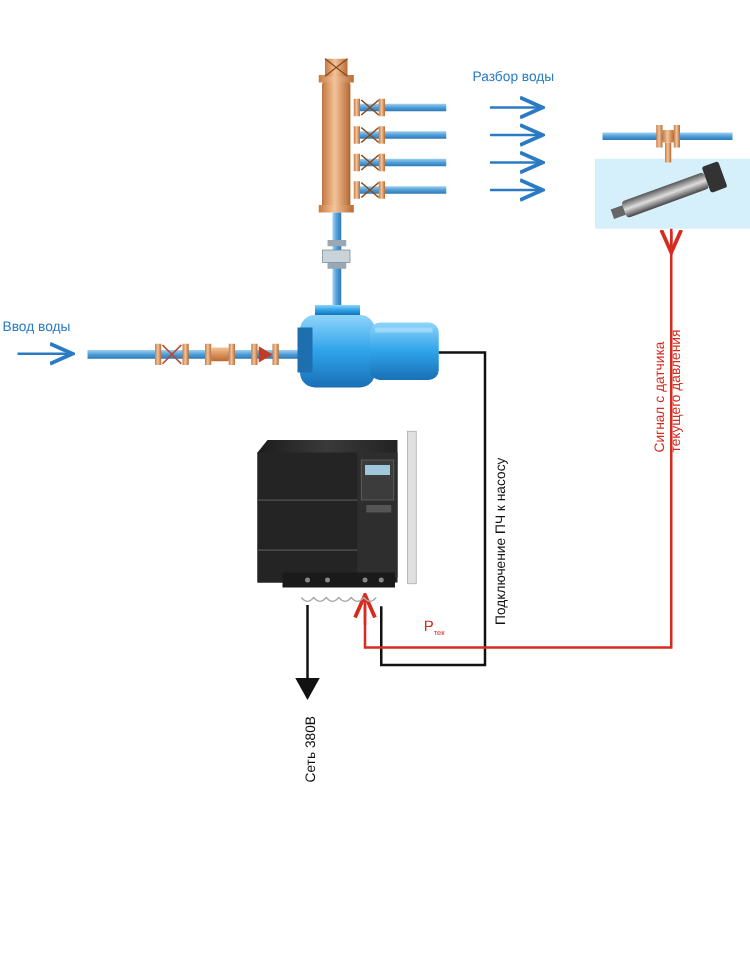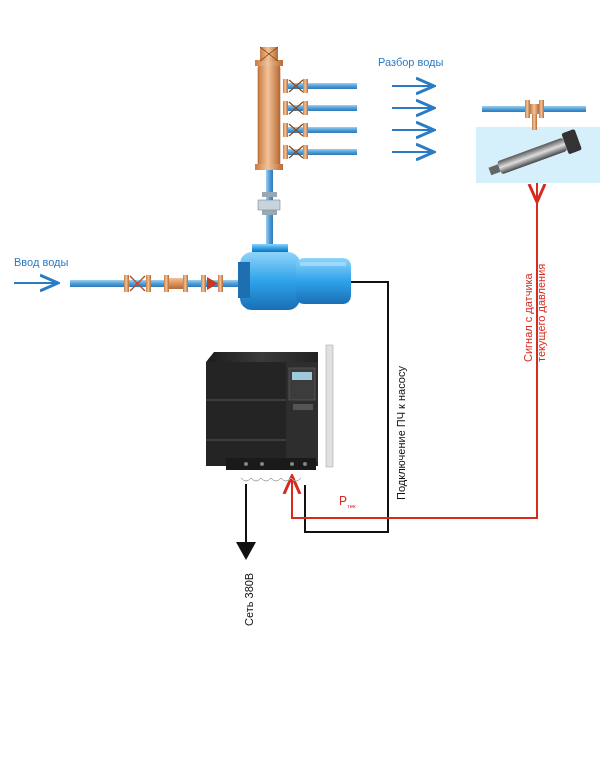--- a/index.html
+++ b/index.html
@@ -177,21 +177,21 @@
     <circle cx="246" cy="464" r="2" fill="#888"></circle>
     <circle cx="262" cy="464" r="2" fill="#888"></circle>
     <circle cx="292" cy="464" r="2" fill="#888"></circle>
     <circle cx="305" cy="464" r="2" fill="#888"></circle>
     <rect x="326" y="345" width="7" height="122" fill="#e0e0e0" stroke="#aaa" stroke-width="0.6"></rect>
     <path d="M241,478 q5,6 10,0 q5,6 10,0 q5,6 10,0 q5,6 10,0 q5,6 10,0 q5,6 10,0" fill="none" stroke="#aaa" stroke-width="1"></path>
   </g>
 </svg>
 
 <div class="lbl blue-lbl" style="left:378px;top:56px;">Разбор воды</div>
-<div class="lbl blue-lbl" style="left:2px;top:256px;margin-left:12px;">Ввод воды</div>
+<div class="lbl blue-lbl" style="left:2px;top:256px;">Ввод воды</div>
 
 <div class="lbl red-lbl rot" style="left:522px;top:362px;line-height:13px;">
   <div>Сигнал с датчика</div>
   <div>текущего давления</div>
 </div>
 
 <div class="lbl black-lbl rot" style="left:395px;top:500px;">Подключение ПЧ к насосу</div>
 <div class="lbl black-lbl rot" style="left:243px;top:626px;">Сеть 380В</div>
 
 <div class="lbl red-lbl" style="left:339px;top:494px;font-size:12px;">

